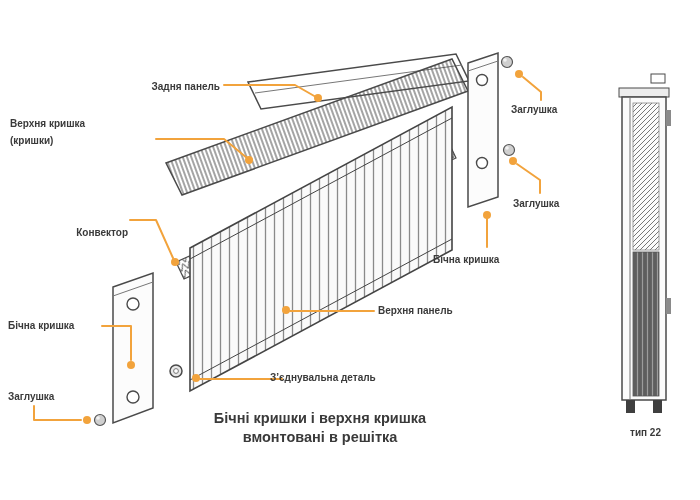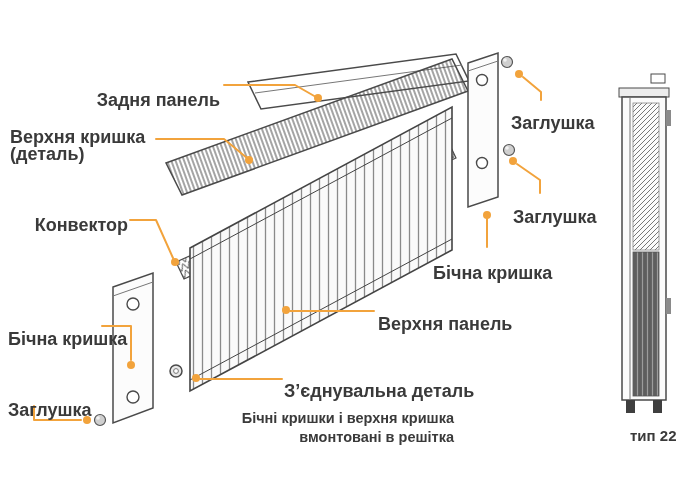--- a/index.html
+++ b/index.html
@@ -2,31 +2,31 @@
 <html><head>
 <meta charset="utf-8">
 <style>
   html,body{margin:0;padding:0;background:#fff;}
   .canvas{
     position:relative;width:700px;height:500px;background:#ffffff;
     font-family:"Liberation Sans",sans-serif;overflow:hidden;
   }
   .canvas svg{position:absolute;left:0;top:0;}
   .lbl{
-    position:absolute;font-weight:bold;font-size:18px;color:#3a3a3a;
-    white-space:nowrap;line-height:17px;margin-top:14px;
+    position:absolute;font-weight:bold;font-size:10px;color:#3a3a3a;
+    white-space:nowrap;line-height:17px;
   }
   .lbl.center{text-align:left;white-space:normal;}
   .lbl.right{text-align:right;}
   .note{
-    position:absolute;left:186px;top:409px;width:268px;text-align:right;
+    position:absolute;left:186px;top:409px;width:268px;text-align:center;
     font-weight:bold;font-size:14.5px;color:#3a3a3a;line-height:19px;
   }
   .type-lbl{
-    position:absolute;left:630px;top:427px;font-weight:bold;font-size:15px;color:#3a3a3a;
+    position:absolute;left:630px;top:427px;font-weight:bold;font-size:10px;color:#3a3a3a;
   }
 </style>
 </head>
 <body>
 
 <div class="canvas">
 
   <svg width="700" height="500" viewBox="0 0 700 500">
     <defs>
       <pattern id="grilleHatch" patternUnits="userSpaceOnUse" width="4" height="4" patternTransform="rotate(-20)">
@@ -138,38 +138,38 @@
       <circle cx="487" cy="215" r="4"></circle>
       <circle cx="286" cy="310" r="4"></circle>
       <circle cx="196" cy="378" r="4"></circle>
     </g>
   </svg>
 
   <div class="lbl right" style="right:480px;top:78px;">Задня панель</div>
 
   <div class="lbl center" style="left:10px;top:115px;width:142px;">
     <div>Верхня кришка</div>
-    <div>(деталь)</div>
+    <div>(кришки)</div>
   </div>
 
-  <div class="lbl right" style="right:572px;top:203px;">Конвектор</div>
+  <div class="lbl right" style="right:572px;top:224px;">Конвектор</div>
 
   <div class="lbl" style="left:8px;top:317px;">Бічна кришка</div>
 
   <div class="lbl" style="left:8px;top:388px;">Заглушка</div>
 
   <div class="lbl" style="left:511px;top:101px;">Заглушка</div>
 
   <div class="lbl" style="left:513px;top:195px;">Заглушка</div>
 
   <div class="lbl" style="left:433px;top:251px;">Бічна кришка</div>
 
   <div class="lbl" style="left:378px;top:302px;">Верхня панель</div>
 
-  <div class="lbl" style="left:284px;top:369px;">З’єднувальна деталь</div>
+  <div class="lbl" style="left:270px;top:369px;">З’єднувальна деталь</div>
 
   <div class="note">
     <div>Бічні кришки і верхня кришка</div>
     <div>вмонтовані в решітка</div>
   </div>
 
   <div class="type-lbl">тип 22</div>
 
 </div>
 

